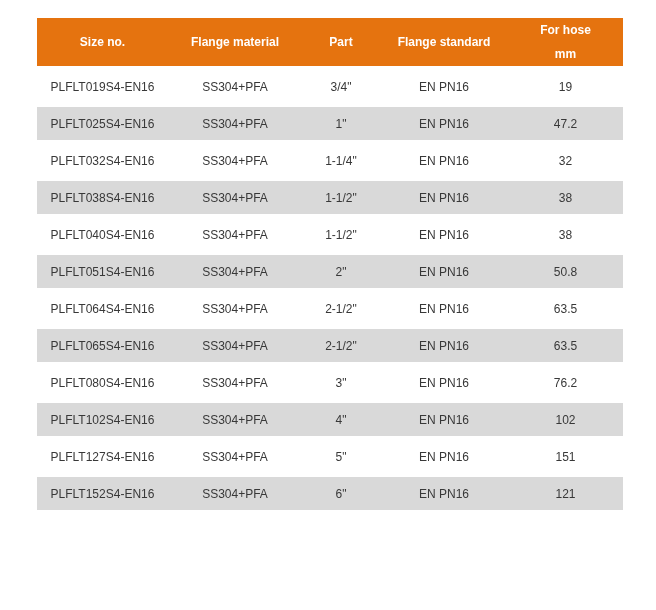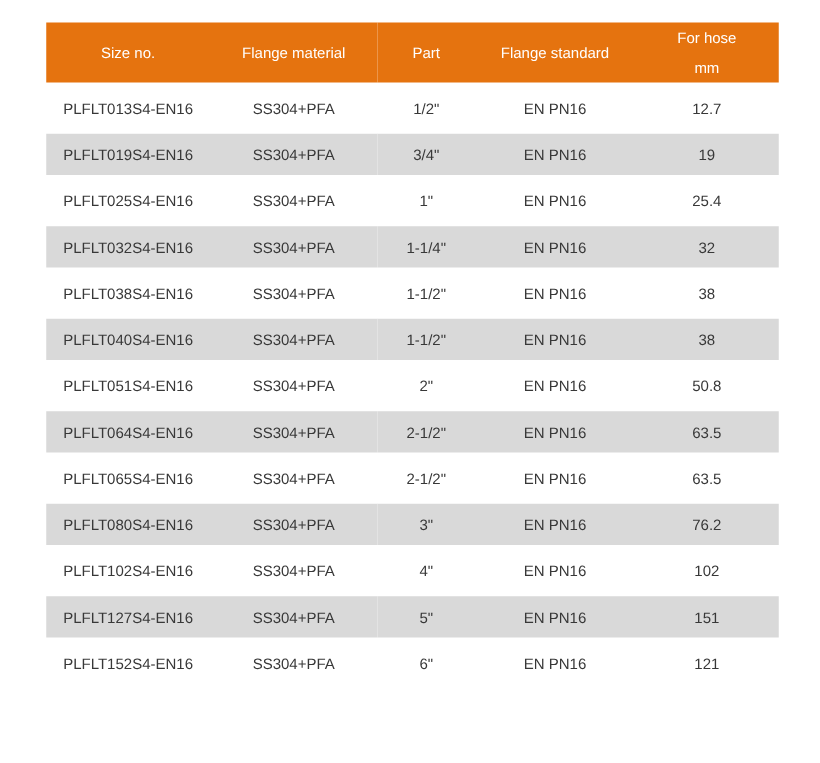--- a/index.html
+++ b/index.html
@@ -27,21 +27,21 @@
   table.fittings {
     border-collapse: separate;
     border-spacing: 0 4px;
     width: 586px;
     table-layout: fixed;
   }
   thead th {
     background: var(--header-bg);
     color: var(--header-text);
     font-size: 12px;
-    font-weight: normal;
+    font-weight: bold;
     height: 48px;
     text-align: center;
     vertical-align: middle;
     padding: 0 2px;
   }
   thead th .two-line div {
     line-height: 24px;
   }
   tbody td {
     font-size: 12px;
@@ -77,39 +77,32 @@
         <th>
           <div class="two-line">
             <div>For hose</div>
             <div>mm</div>
           </div>
         </th>
       </tr>
     </thead>
     <tbody>
         <tr>
-    <td>PLFLT013S4-EN16</td>
-    <td>SS304+PFA</td>
-    <td>1/2"</td>
-    <td>EN PN16</td>
-    <td>12.7</td>
-  </tr>
-        <tr>
     <td>PLFLT019S4-EN16</td>
     <td>SS304+PFA</td>
     <td>3/4"</td>
     <td>EN PN16</td>
     <td>19</td>
   </tr>
         <tr>
     <td>PLFLT025S4-EN16</td>
     <td>SS304+PFA</td>
     <td>1"</td>
     <td>EN PN16</td>
-    <td>25.4</td>
+    <td>47.2</td>
   </tr>
         <tr>
     <td>PLFLT032S4-EN16</td>
     <td>SS304+PFA</td>
     <td>1-1/4"</td>
     <td>EN PN16</td>
     <td>32</td>
   </tr>
         <tr>
     <td>PLFLT038S4-EN16</td>

